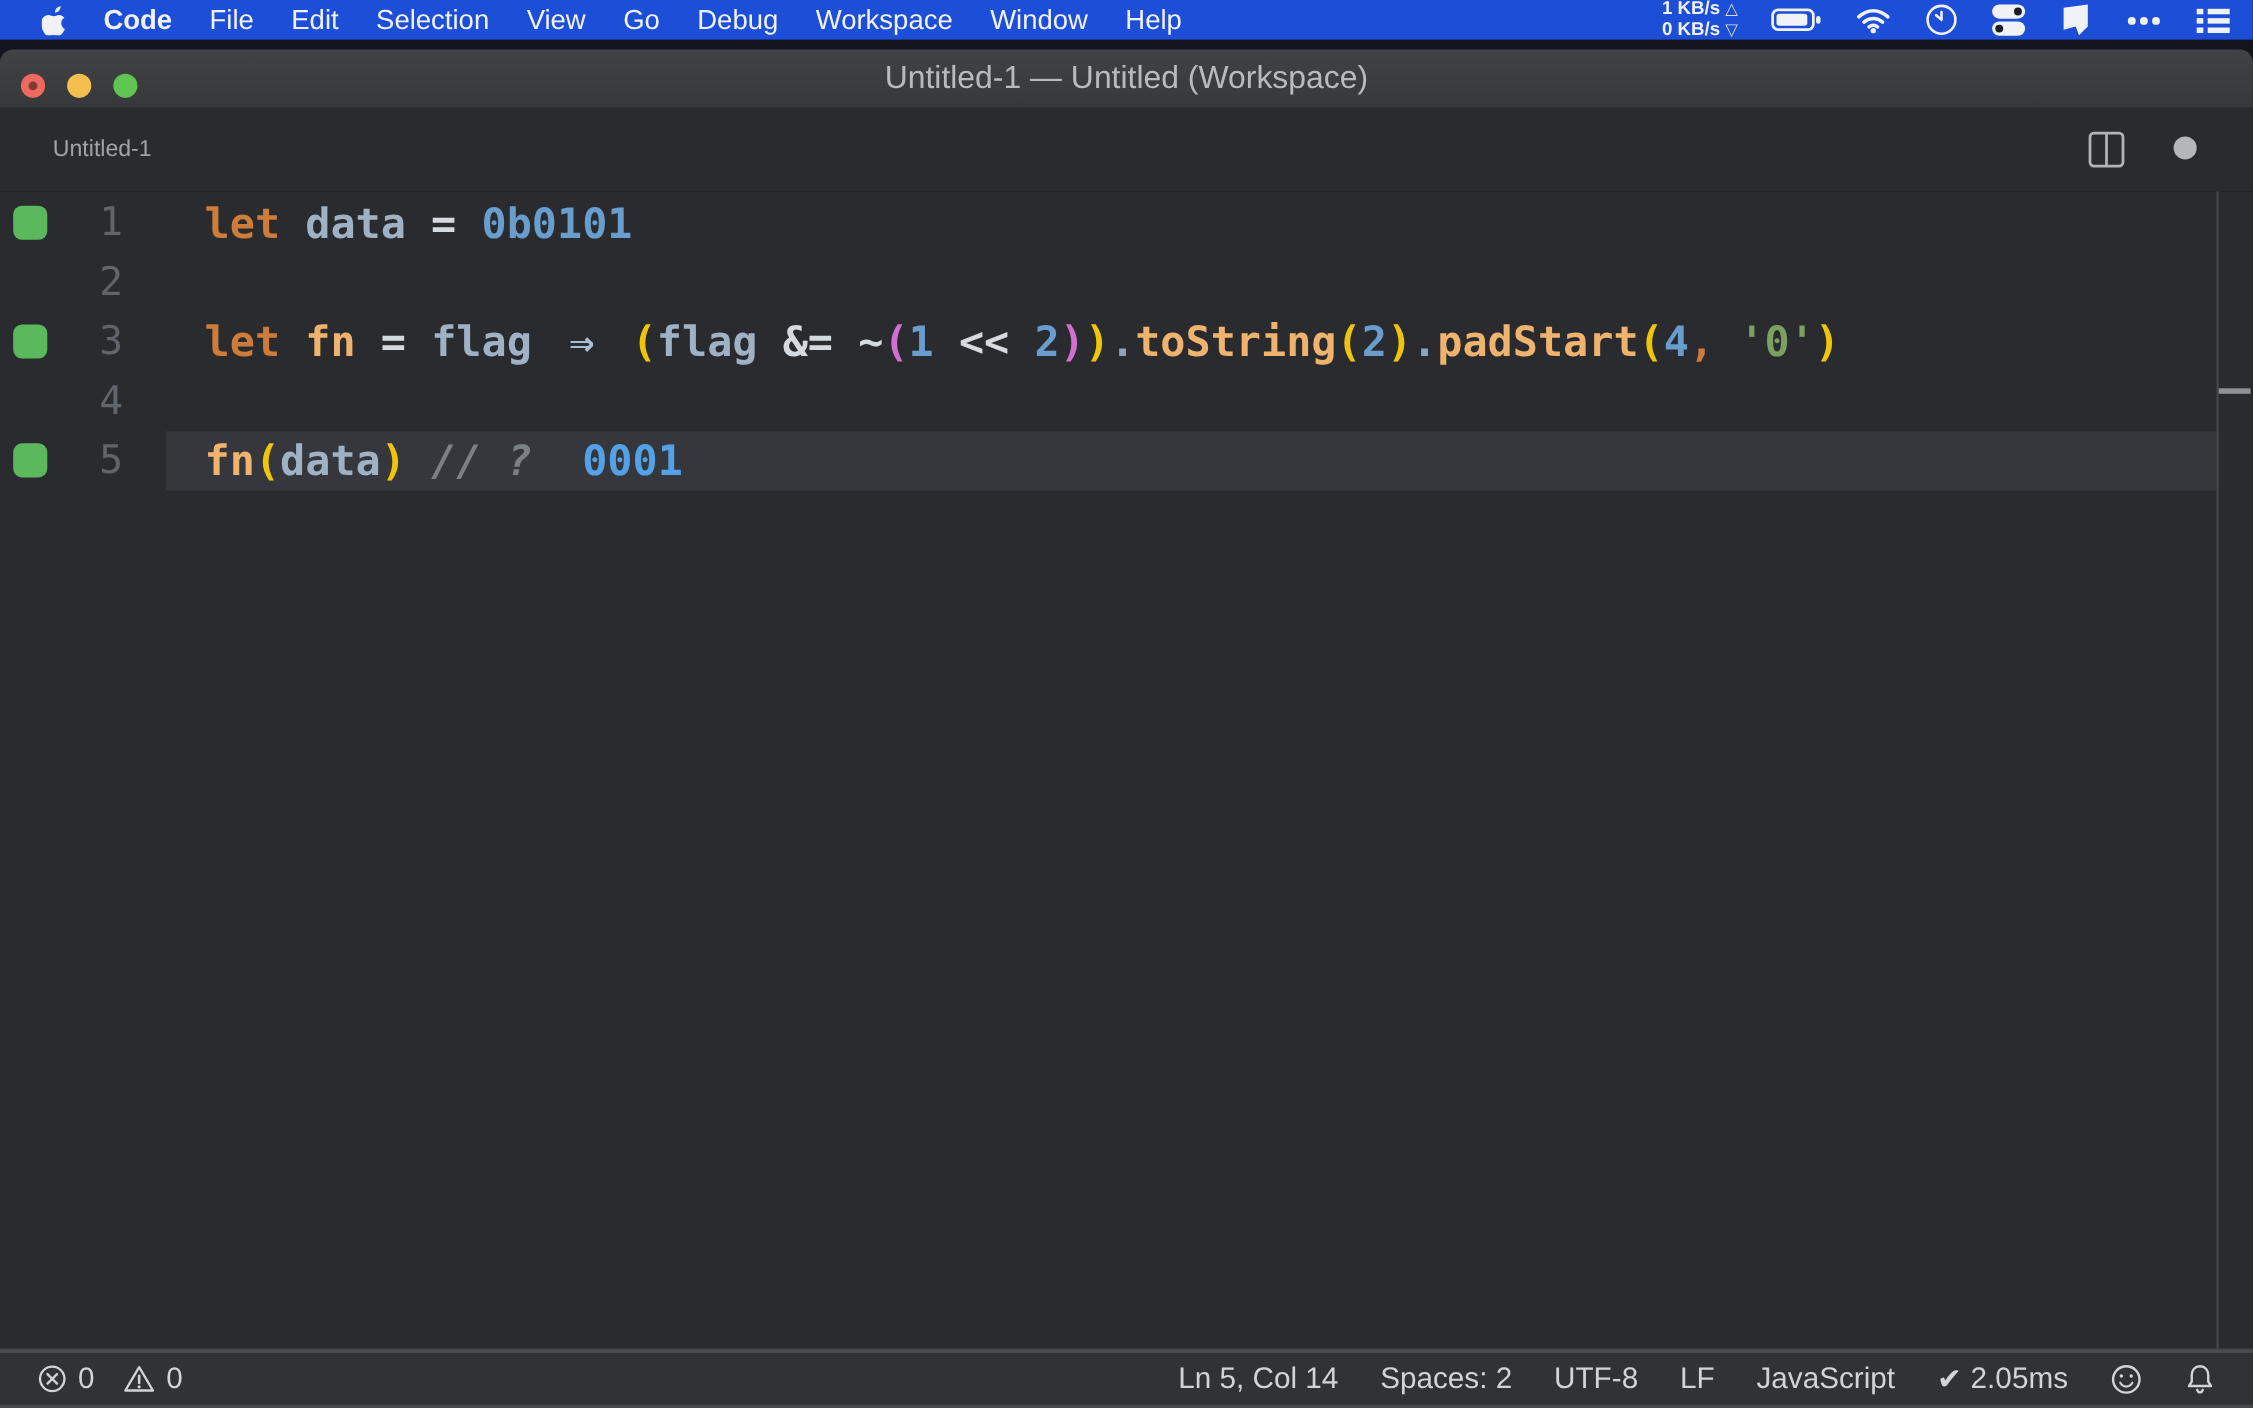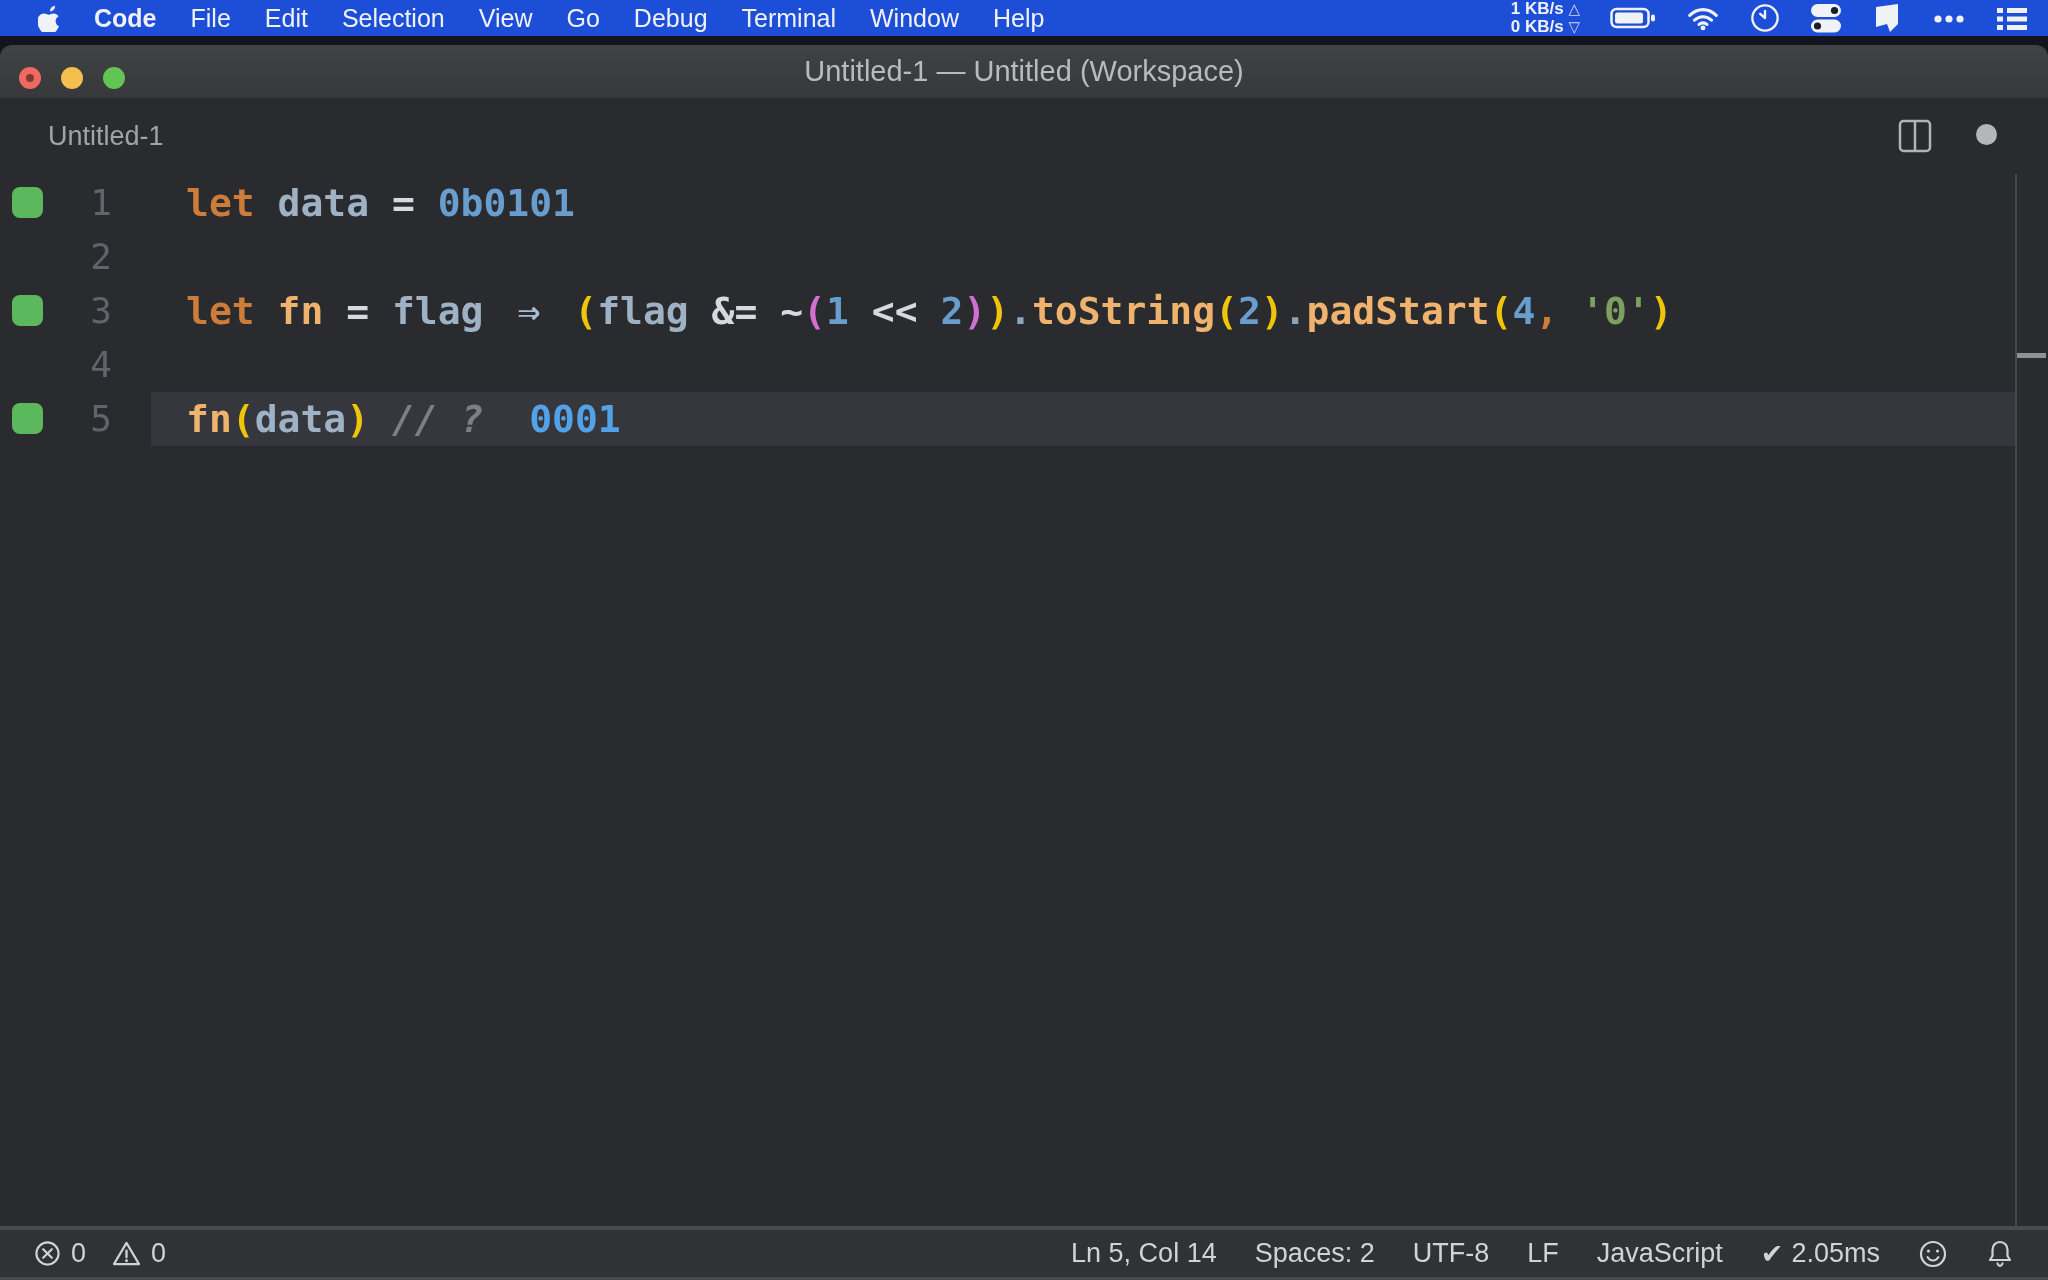--- a/index.html
+++ b/index.html
@@ -23,21 +23,21 @@
   .traffic { position:absolute; top:22px; left:19px; display:flex; gap:20px; }
   .light { width:22px; height:22px; border-radius:50%; position:relative; }
   .light.red    { background:#ee6a5f; }
   .light.yellow { background:#f5bf4f; }
   .light.green  { background:#61c554; }
   .light .dot { position:absolute; left:7px; top:7px; width:8px; height:8px; border-radius:50%; background:#7d3b32; }
   .wtitle { text-align:center; line-height:53px; color:#b9babc; font-size:29px; }
 
   
   .tabbar { position:absolute; top:98px; left:0; right:0; height:76px; background:#2a2b2e; }
-  .tab-label { position:absolute; left:48px; line-height:76px; font-size:27px; color:#a2a3a5; }
+  .tab-label { position:absolute; left:48px; line-height:76px; font-size:21px; color:#a2a3a5; }
   .split-btn { position:absolute; right:116px; top:21px; }
   .dirty-dot { position:absolute; right:51px; top:26px; width:21px; height:21px; border-radius:50%; background:#b5b6b8; }
 
   
   .editor { position:absolute; top:174px; left:0; right:0; bottom:54px; background:#2a2b2e; }
   .code-lines { padding-top:2px; }
   .code-row { position:relative; height:54px; }
   .code-row.current::before { content:''; position:absolute; left:151px; right:33px; top:0; bottom:0; background:#35373c; }
   .cov { position:absolute; left:12px; top:11px; width:31px; height:31px; border-radius:8px; background:#5cb85c; }
   .lnum { position:absolute; left:0; width:112px; text-align:right; color:#60646b;
@@ -82,21 +82,21 @@
       <path fill="#f0f2f5" d="M17.8,0.6c0.2,1.5-0.4,3-1.3,4.1c-0.9,1.1-2.4,2-3.9,1.9C12.4,5.1,13.1,3.6,14,2.6C14.9,1.5,16.5,0.7,17.8,0.6z M21.9,22.1c-0.6,1.4-0.9,2-1.7,3.2c-1.1,1.7-2.7,3.9-4.6,3.9c-1.7,0-2.2-1.1-4.5-1.1c-2.3,0-2.8,1.1-4.5,1.1c-1.9,0-3.4-1.9-4.5-3.6c-3.1-4.8-3.5-10.4-1.5-13.4C2,10.1,4.1,8.9,6.2,8.9c2.1,0,3.4,1.2,5.1,1.2c1.7,0,2.7-1.2,5.1-1.2c1.8,0,3.7,1,5.1,2.7C17,14.1,17.7,20.5,21.9,22.1z"></path>
     </svg>
   </span>
   <span class="menu-item active">Code</span>
   <span class="menu-item">File</span>
   <span class="menu-item">Edit</span>
   <span class="menu-item">Selection</span>
   <span class="menu-item">View</span>
   <span class="menu-item">Go</span>
   <span class="menu-item">Debug</span>
-  <span class="menu-item">Terminal</span>
+  <span class="menu-item">Workspace</span>
   <span class="menu-item">Window</span>
   <span class="menu-item">Help</span>
 
   <span class="menu-right">
     <span class="net">
       <div><span>1 KB/s</span> <span class="arr">△</span></div>
       <div><span>0 KB/s</span> <span class="arr">▽</span></div>
     </span>
     <span class="mb-icon">
       <svg width="46" height="24" viewBox="0 0 46 24">

